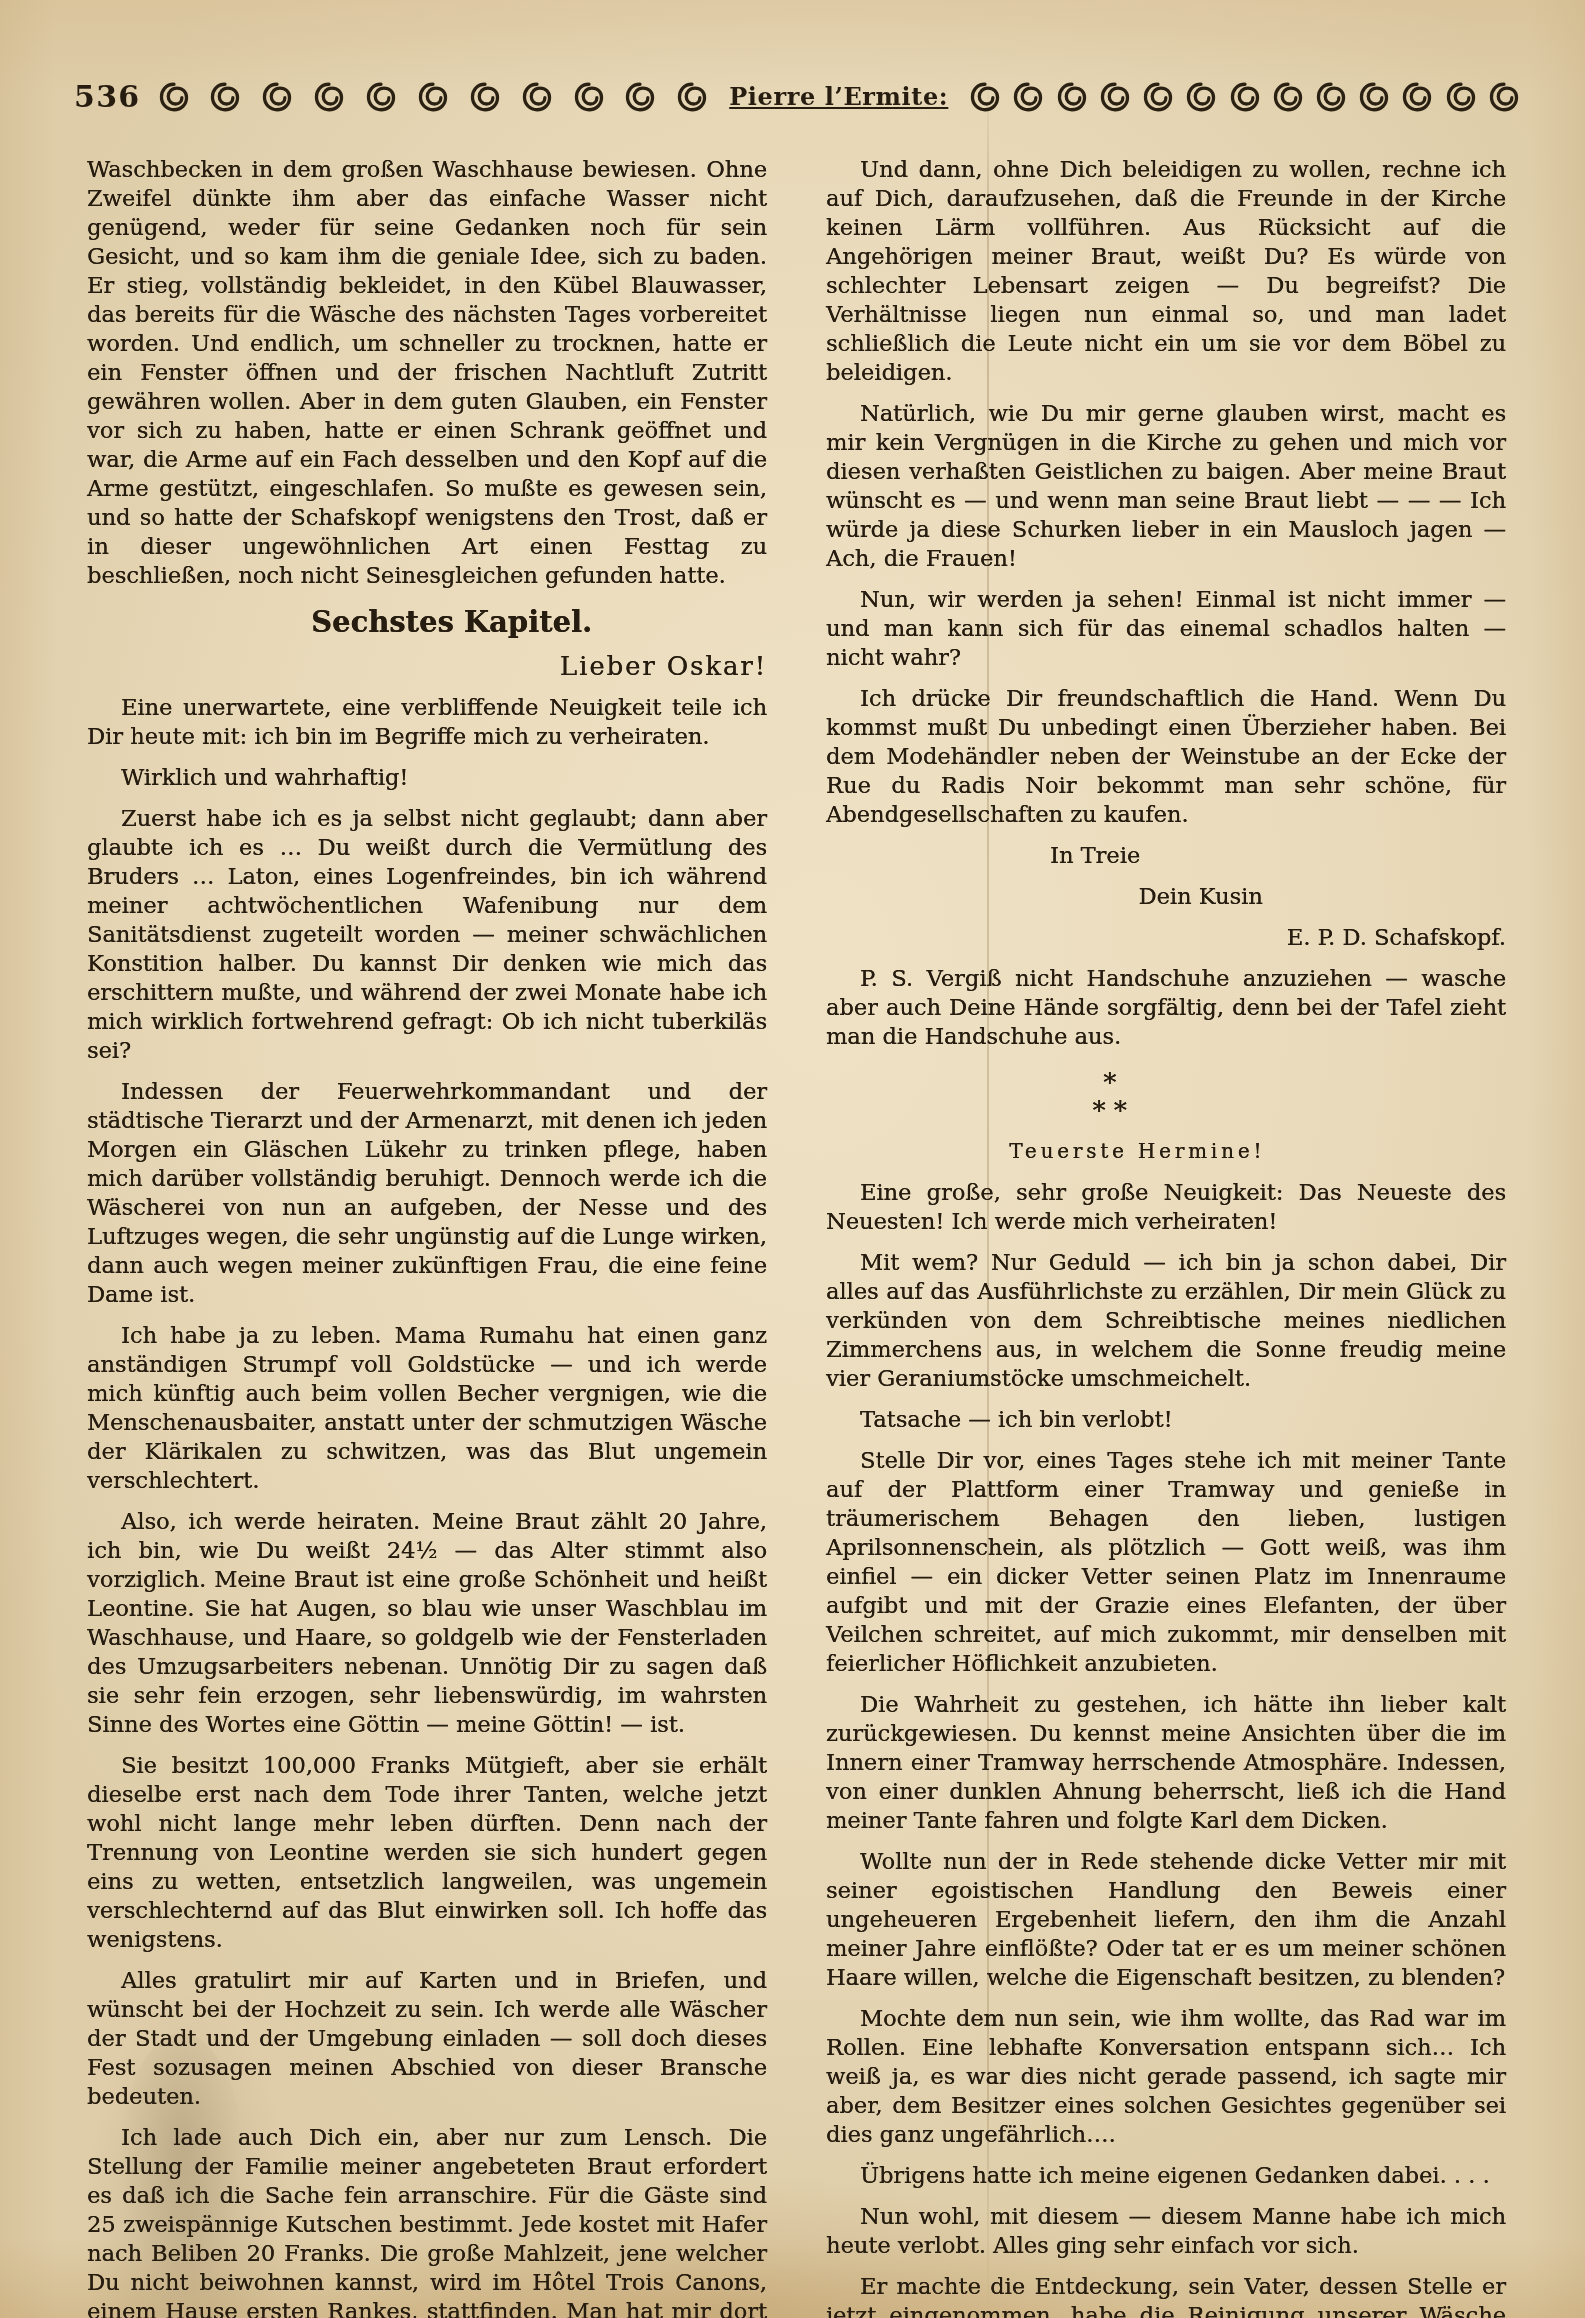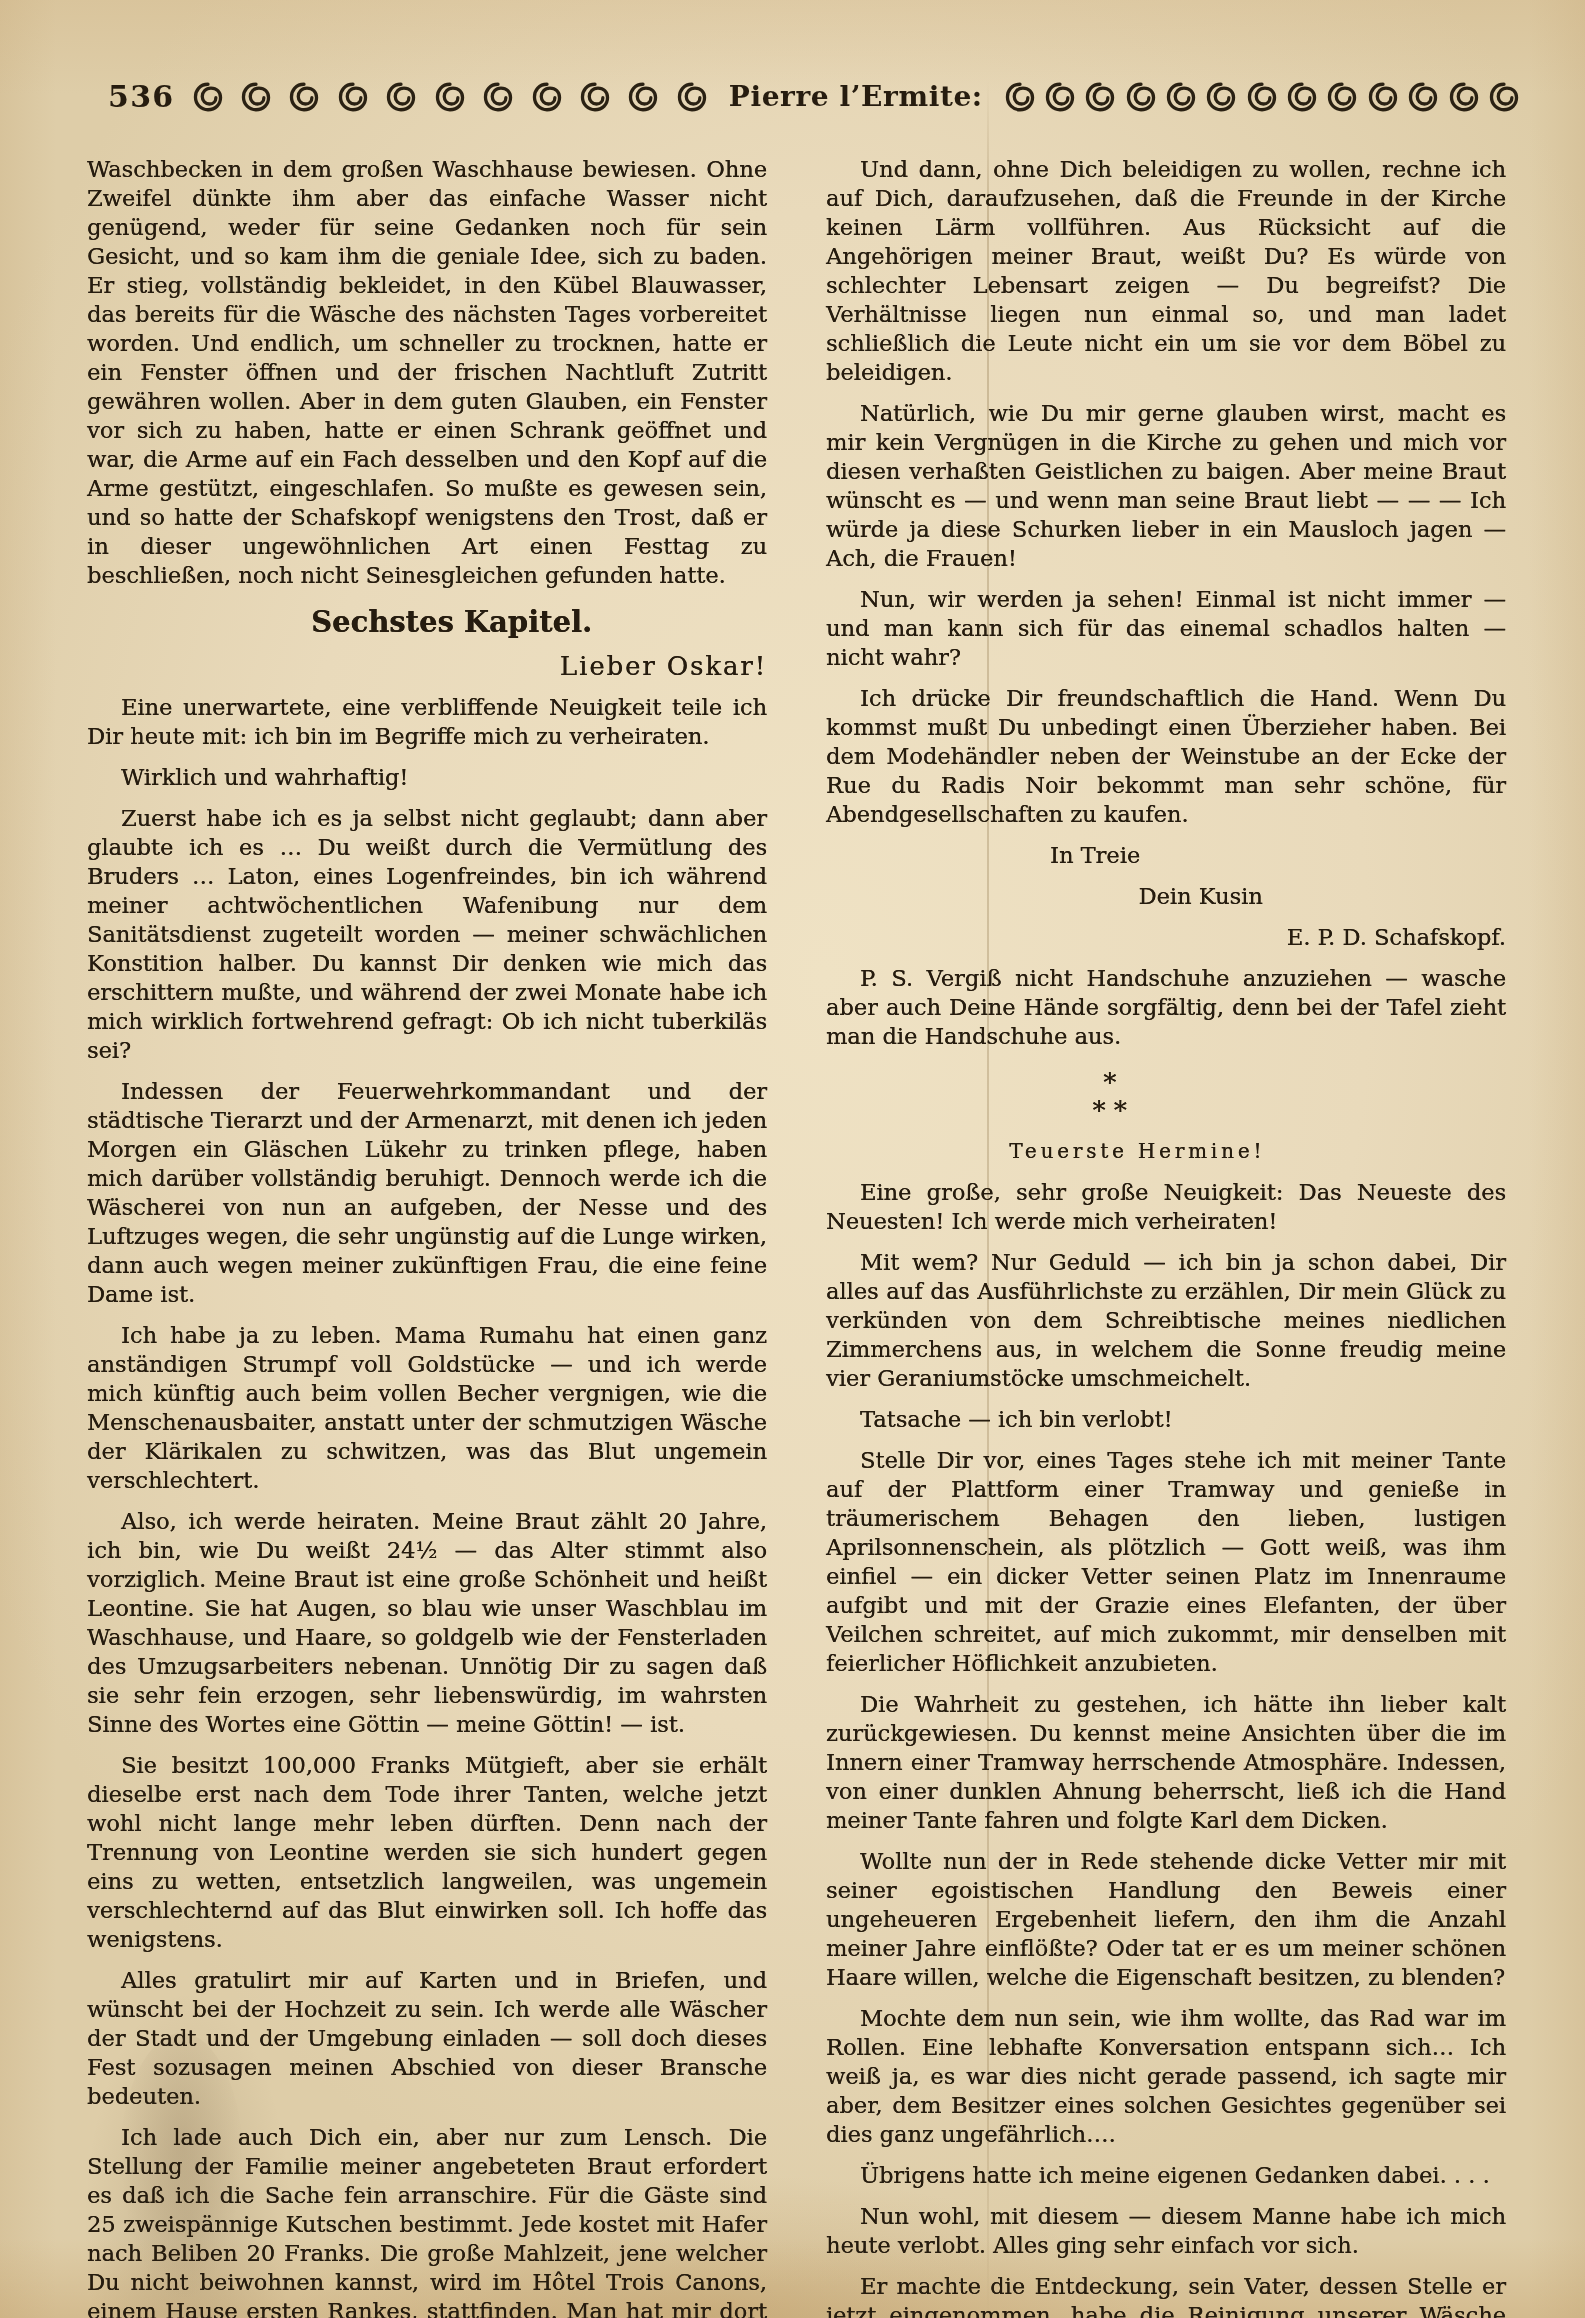--- a/index.html
+++ b/index.html
@@ -27,24 +27,24 @@
   }
   .stain{
     position:absolute;left:119px;top:2033px;width:125px;height:269px;
     background:radial-gradient(ellipse at 50% 40%, rgba(110,88,58,.18), rgba(110,88,58,0) 70%);
     border-radius:50%;
     pointer-events:none;
   }
   
   .hdr{
     position:absolute;left:74px;right:63px;top:79px;
-    display:flex;align-items:center;gap:15px;margin-left:34px;
+    display:flex;align-items:center;gap:15px;
   }
   .pagenum{font-size:30px;font-weight:bold;letter-spacing:1.3px;flex:0 0 auto;}
-  .running-title{font-size:28px;font-weight:bold;letter-spacing:0.6px;white-space:nowrap;flex:0 0 auto;padding:0 3.8px;}
+  .running-title{font-size:24px;font-weight:bold;letter-spacing:0.6px;white-space:nowrap;flex:0 0 auto;padding:0 3.8px;text-decoration:underline;}
   .orn-row{flex:1 1 0;display:flex;justify-content:space-between;align-items:center;min-width:0;}
   .orn-row svg{width:36px;height:34px;flex:0 0 auto;}
   
   .cols{
     position:absolute;left:75px;top:143px;width:1443px;
     display:flex;gap:35px;align-items:flex-start;
   }
   .col{flex:1 1 0;font-size:22.5px;line-height:29px;text-align:justify;
        text-shadow:0.2px 0 0 currentColor;}
   .col p{margin:12px;text-indent:34px;}

